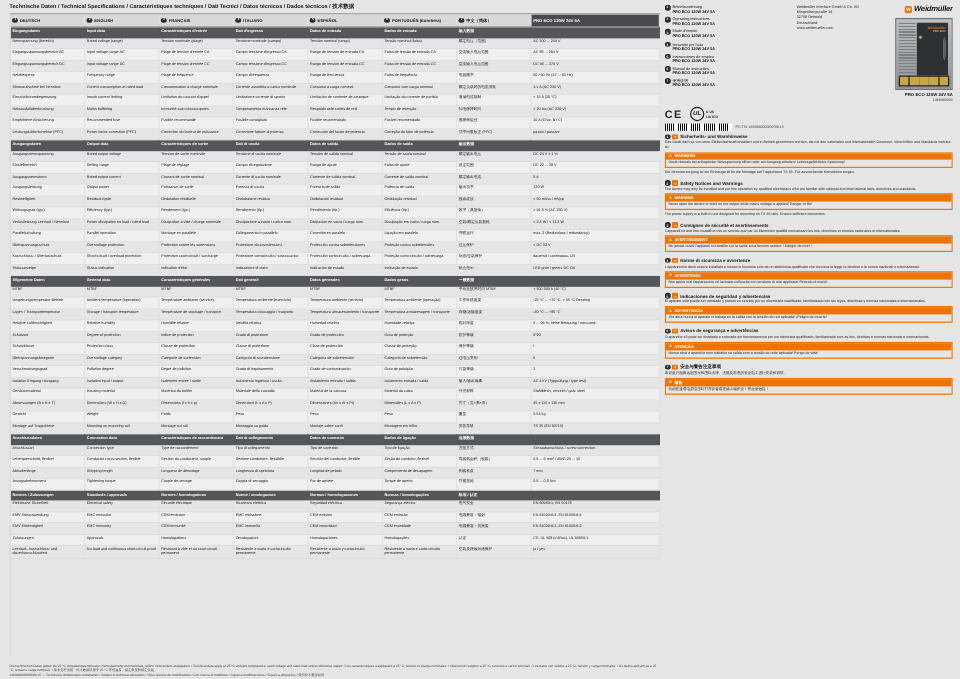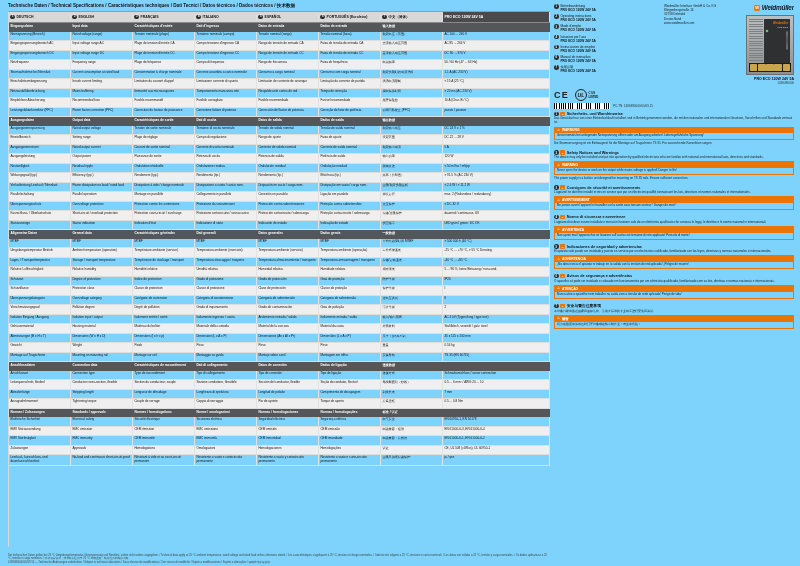--- a/index.html
+++ b/index.html
@@ -1,18 +1,18 @@
 <!DOCTYPE html>
 <html><head>
 <meta charset="utf-8">
 <style>
   *{margin:0;padding:0;box-sizing:border-box}
   html,body{width:800px;height:566px;overflow:hidden;background:#fff;
     font-family:"Liberation Sans","DejaVu Sans",sans-serif;color:#141414}
-  .page{position:relative;width:800px;height:566px;background:#7dd3fc}
+  .page{position:relative;width:800px;height:566px;background:#e5e5e5}
 
   
   .sheet-title{position:absolute;left:8px;top:3px;font-size:4.6px;font-weight:bold;white-space:nowrap}
   .table-wrap{position:absolute;left:8px;top:11px;width:542px;height:536px;overflow:hidden;
     border-top:.5px solid #9a9a9a;border-left:.5px solid #d9d9d9}
   .tr{display:grid;grid-template-columns:repeat(7,62px) 1fr;border-bottom:.5px solid #dedede;min-height:9.5px}
   .td{font-size:3.1px;line-height:1.25;padding:1px 1.4px;border-right:.5px solid #e2e2e2;overflow:hidden}
   .tr.head{background:#d8d8d8;border-bottom:.7px solid #8a8a8a;min-height:11px;align-items:center}
   .tr.head .td{font-weight:bold;font-size:3.5px;display:flex;align-items:center;gap:1.6px}
   .tr.head .td.vhead{background:#4a4a4c;color:#fff;height:100%}

